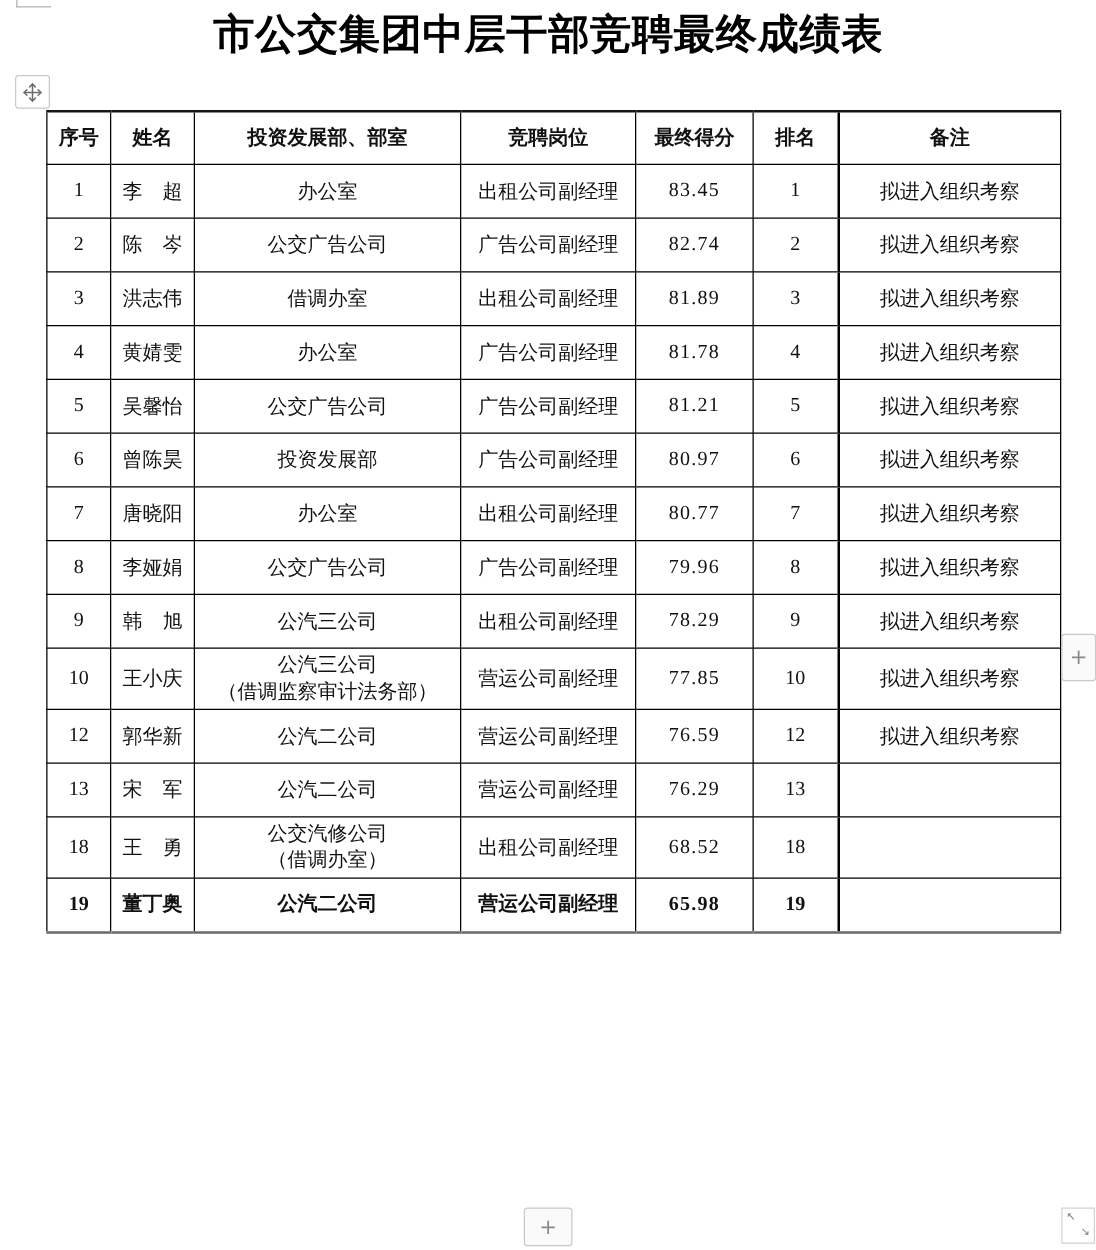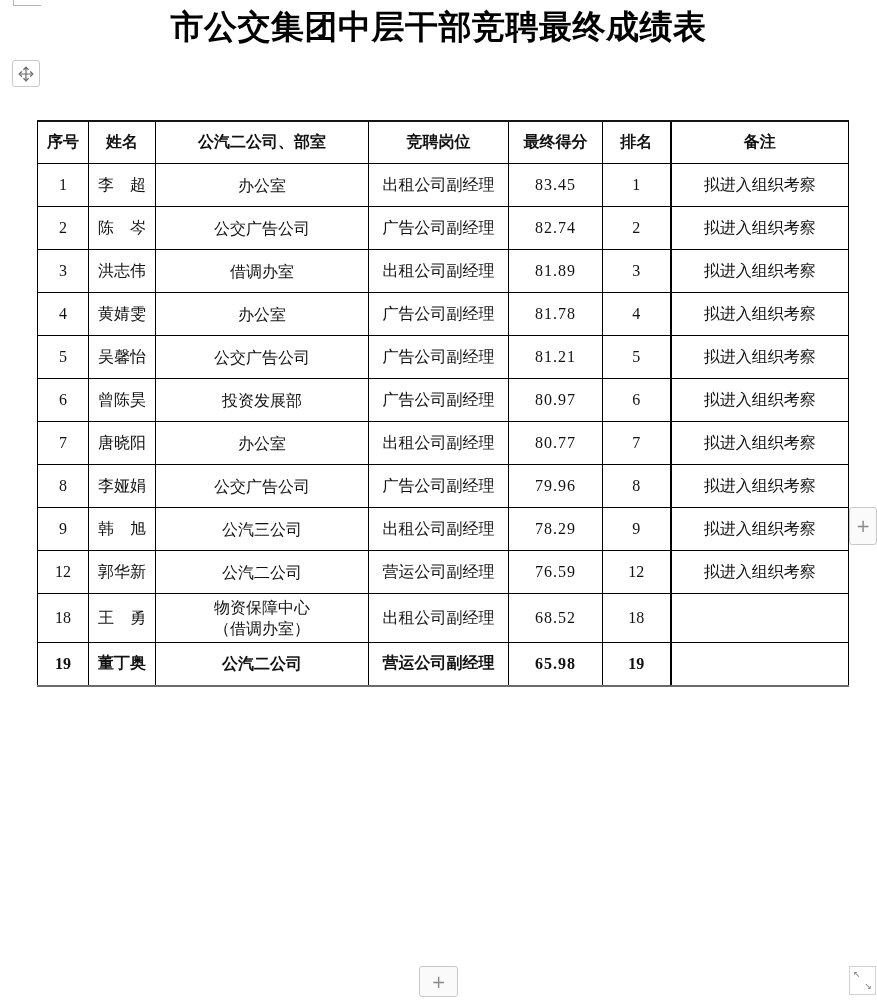--- a/index.html
+++ b/index.html
@@ -23,21 +23,20 @@
     font-size:33px; font-weight:bold; color:#000;
     letter-spacing:0.5px;
     white-space:nowrap;
   }
   
   table.score-table {
     position:absolute; left:37px; top:88px;
     width:811px;
     border-collapse:collapse;
     table-layout:fixed;
-    margin-top:32px;
   }
   .score-table th, .score-table td {
     border:1px solid #000;
     text-align:center; vertical-align:middle;
     font-size:16px; padding:0 2px;
     overflow:hidden;
   }
   .score-table thead th {
     font-weight:bold; height:41px;
     border-top:2px solid #151515;
@@ -99,21 +98,21 @@
         <col style="width:213px">
       <col style="width:140px">
         <col style="width:94px">
         <col style="width:68px">
         <col style="width:178px">
     </colgroup>
     <thead>
       <tr>
         <th>序号</th>
         <th>姓名</th>
-        <th>公汽二公司、部室</th>
+        <th>投资发展部、部室</th>
         <th>竞聘岗位</th>
         <th>最终得分</th>
         <th>排名</th>
         <th class="h-remark">备注</th>
       </tr>
     </thead>
     <tbody id="tbody">
         <tr>
       <td class="c-no">1</td>
       <td class="c-name">李　超</td>
@@ -188,33 +187,52 @@
     </tr>
         <tr>
       <td class="c-no">9</td>
       <td class="c-name">韩　旭</td>
       <td class="c-unit">公汽三公司</td>
       <td class="c-pos">出租公司副经理</td>
       <td class="c-score">78.29</td>
       <td class="c-rank">9</td>
       <td class="c-remark">拟进入组织考察</td>
     </tr>
+        <tr class="tall">
+      <td class="c-no">10</td>
+      <td class="c-name">王小庆</td>
+      <td class="c-unit">公汽三公司
+（借调监察审计法务部）</td>
+      <td class="c-pos">营运公司副经理</td>
+      <td class="c-score">77.85</td>
+      <td class="c-rank">10</td>
+      <td class="c-remark">拟进入组织考察</td>
+    </tr>
         <tr>
       <td class="c-no">12</td>
       <td class="c-name">郭华新</td>
       <td class="c-unit">公汽二公司</td>
       <td class="c-pos">营运公司副经理</td>
       <td class="c-score">76.59</td>
       <td class="c-rank">12</td>
       <td class="c-remark">拟进入组织考察</td>
     </tr>
+        <tr>
+      <td class="c-no">13</td>
+      <td class="c-name">宋　军</td>
+      <td class="c-unit">公汽二公司</td>
+      <td class="c-pos">营运公司副经理</td>
+      <td class="c-score">76.29</td>
+      <td class="c-rank">13</td>
+      <td class="c-remark"></td>
+    </tr>
         <tr class="tall">
       <td class="c-no">18</td>
       <td class="c-name">王　勇</td>
-      <td class="c-unit">物资保障中心
+      <td class="c-unit">公交汽修公司
 （借调办室）</td>
       <td class="c-pos">出租公司副经理</td>
       <td class="c-score">68.52</td>
       <td class="c-rank">18</td>
       <td class="c-remark"></td>
     </tr>
         <tr>
       <td class="c-no">19</td>
       <td class="c-name">董丁奥</td>
       <td class="c-unit">公汽二公司</td>

